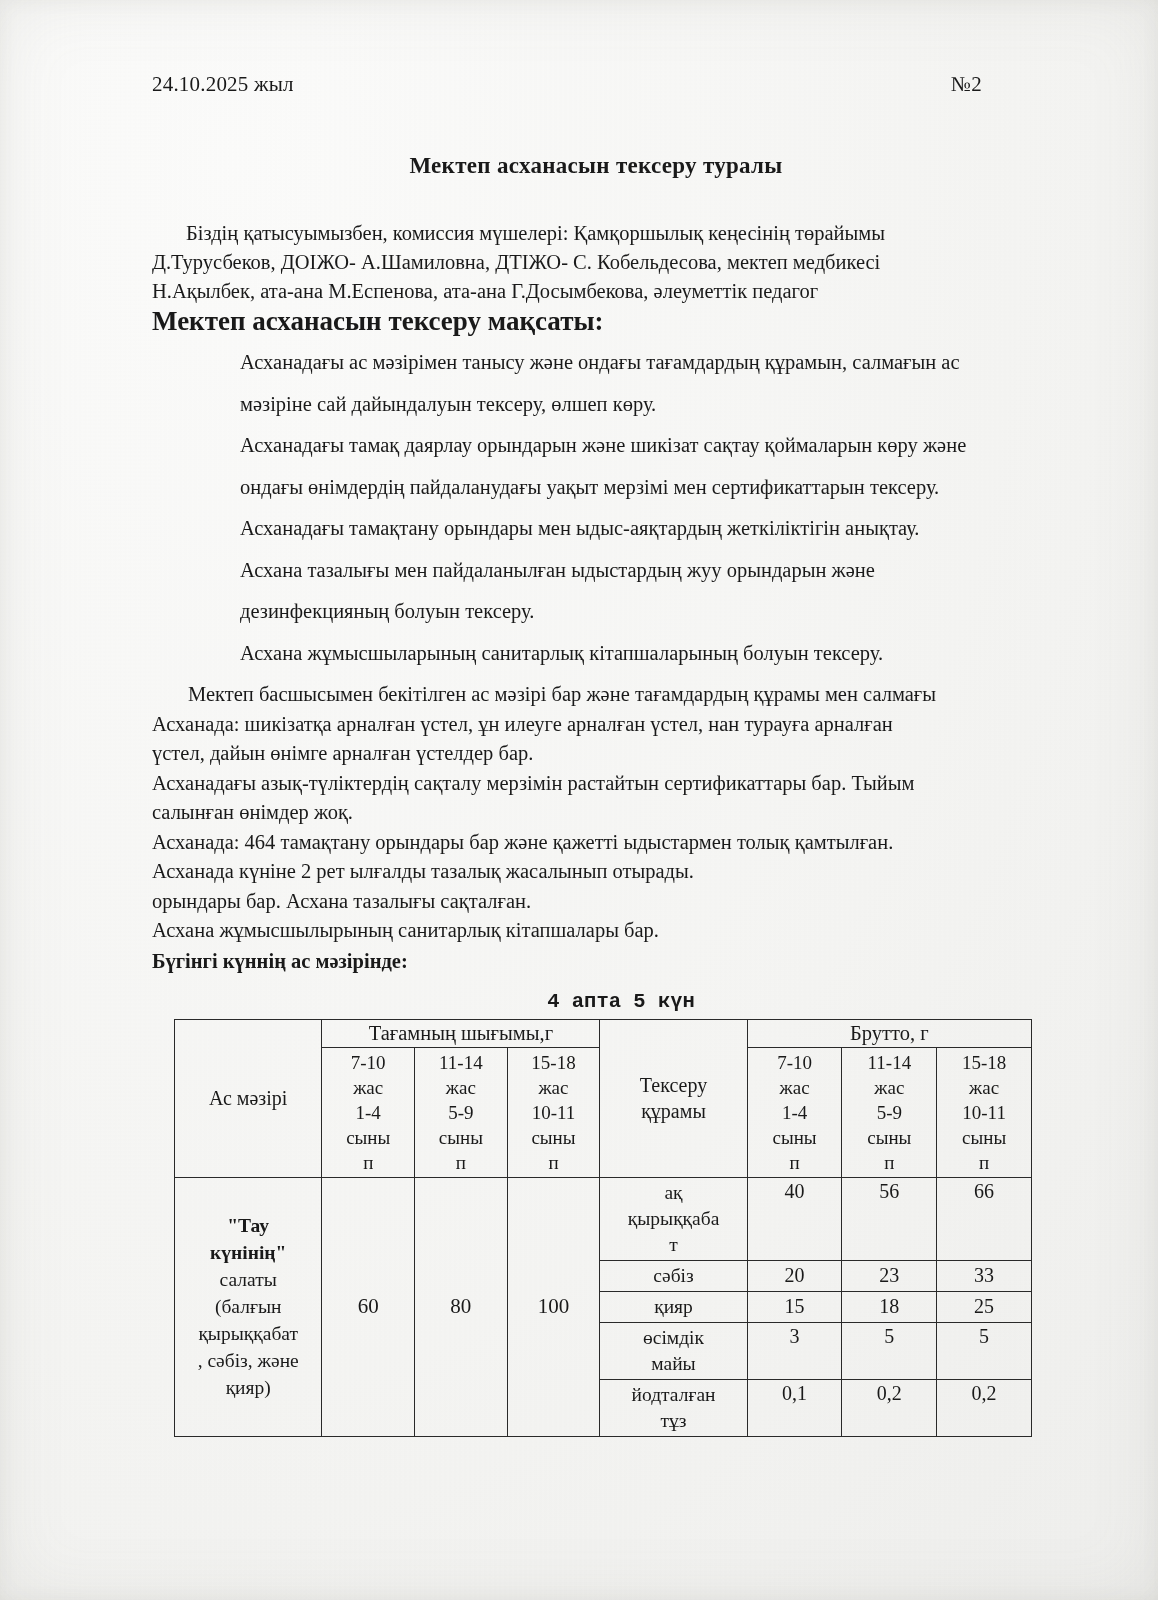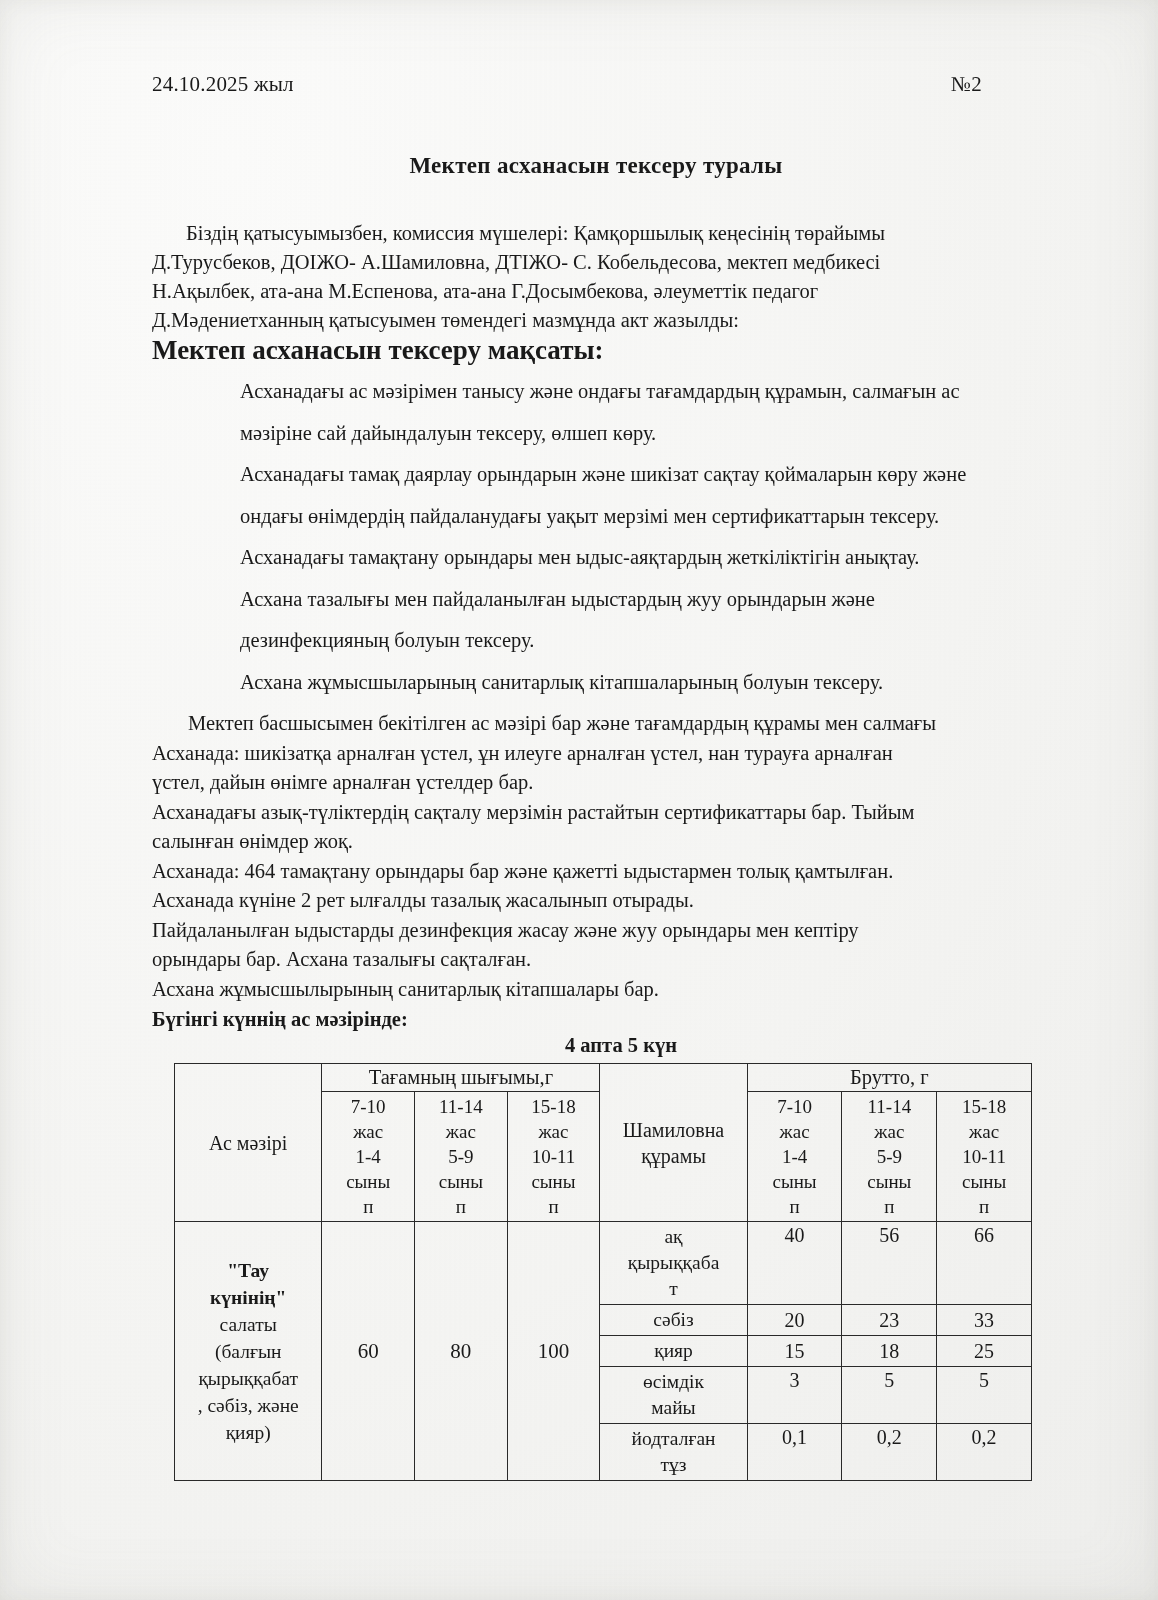--- a/index.html
+++ b/index.html
@@ -97,22 +97,24 @@
   .menu-head {
     font-weight: bold;
     font-size: 20.5px;
     line-height: 30px;
   }
 
   .table-caption {
     text-align: center;
     font-weight: bold;
     font-size: 20.5px;
+    margin-top: 14px;
     margin-bottom: 6px;
     padding-left: 50px;
+    font-family: Liberation Mono, monospace;
   }
 
   table.menu {
     border-collapse: collapse;
     width: 858px;
     margin-left: 22px;
     table-layout: fixed;
     font-size: 19.5px;
   }
   table.menu td, table.menu th {
@@ -158,21 +160,20 @@
       <div class="date">24.10.2025 жыл</div>
       <div class="docno">№2</div>
     </div>
 
     <h1 class="title">Мектеп асханасын тексеру туралы</h1>
 
     <div class="intro">
       <div class="ln indent1">Біздің қатысуымызбен, комиссия мүшелері: Қамқоршылық кеңесінің төрайымы</div>
       <div class="ln">Д.Турусбеков, ДОІЖО- А.Шамиловна,  ДТІЖО- С. Кобельдесова, мектеп медбикесі</div>
       <div class="ln">Н.Ақылбек, ата-ана М.Еспенова, ата-ана Г.Досымбекова, әлеуметтік педагог</div>
-      <div class="ln">Д.Мәдениетханның  қатысуымен төмендегі мазмұнда акт   жазылды:</div>
     </div>
 
     <div class="sec-head">Мектеп асханасын тексеру мақсаты:</div>
 
     <div class="goals">
       <p>Асханадағы ас мәзірімен танысу және ондағы тағамдардың  құрамын, салмағын ас</p>
       <p>мәзіріне сай дайындалуын тексеру, өлшеп көру.</p>
       <p>Асханадағы тамақ даярлау орындарын және шикізат сақтау қоймаларын көру және</p>
       <p>ондағы өнімдердің пайдаланудағы уақыт мерзімі мен сертификаттарын тексеру.</p>
       <p>Асханадағы тамақтану орындары мен ыдыс-аяқтардың жеткіліктігін анықтау.</p>
@@ -183,21 +184,20 @@
 
 
     <div class="results">
       <p class="first">Мектеп басшысымен бекітілген ас мәзірі бар және тағамдардың құрамы мен салмағы</p>
       <p>Асханада: шикізатқа арналған үстел, ұн илеуге арналған үстел, нан турауға арналған</p>
       <p>үстел, дайын өнімге арналған үстелдер бар.</p>
       <p>Асханадағы азық-түліктердің сақталу мерзімін растайтын сертификаттары бар. Тыйым</p>
       <p>салынған өнімдер жоқ.</p>
       <p>Асханада: 464 тамақтану орындары бар және қажетті ыдыстармен толық қамтылған.</p>
       <p>Асханада күніне 2 рет ылғалды тазалық жасалынып отырады.</p>
-      <p>Пайдаланылған ыдыстарды дезинфекция жасау және жуу орындары мен кептіру</p>
       <p>орындары бар. Асхана тазалығы сақталған.</p>
       <p>Асхана жұмысшылырының санитарлық кітапшалары бар.</p>
       <p class="menu-head">Бүгінгі күннің ас мәзірінде:</p>
     </div>
 
     <div class="table-caption">4 апта 5 күн</div>
 
     <table class="menu">
       <colgroup>
         <col style="width:140px">
@@ -207,21 +207,21 @@
         <col style="width:140px">
         <col style="width:90px">
         <col style="width:90px">
         <col style="width:90px">
       </colgroup>
       <tbody>
         <tr>
           <td rowspan="2" class="colname">Ас мәзірі</td>
           <td colspan="3" class="grp">Тағамның шығымы,г</td>
           <td rowspan="2" class="colname">
-            <div>Шамиловна</div>
+            <div>Тексеру</div>
             <div>құрамы</div>
           </td>
           <td colspan="3" class="grp">Брутто, г</td>
         </tr>
         <tr>
           <td class="agehdr">
             <div>7-10</div>
             <div>жас</div>
             <div>1-4</div>
             <div>сыны</div>

